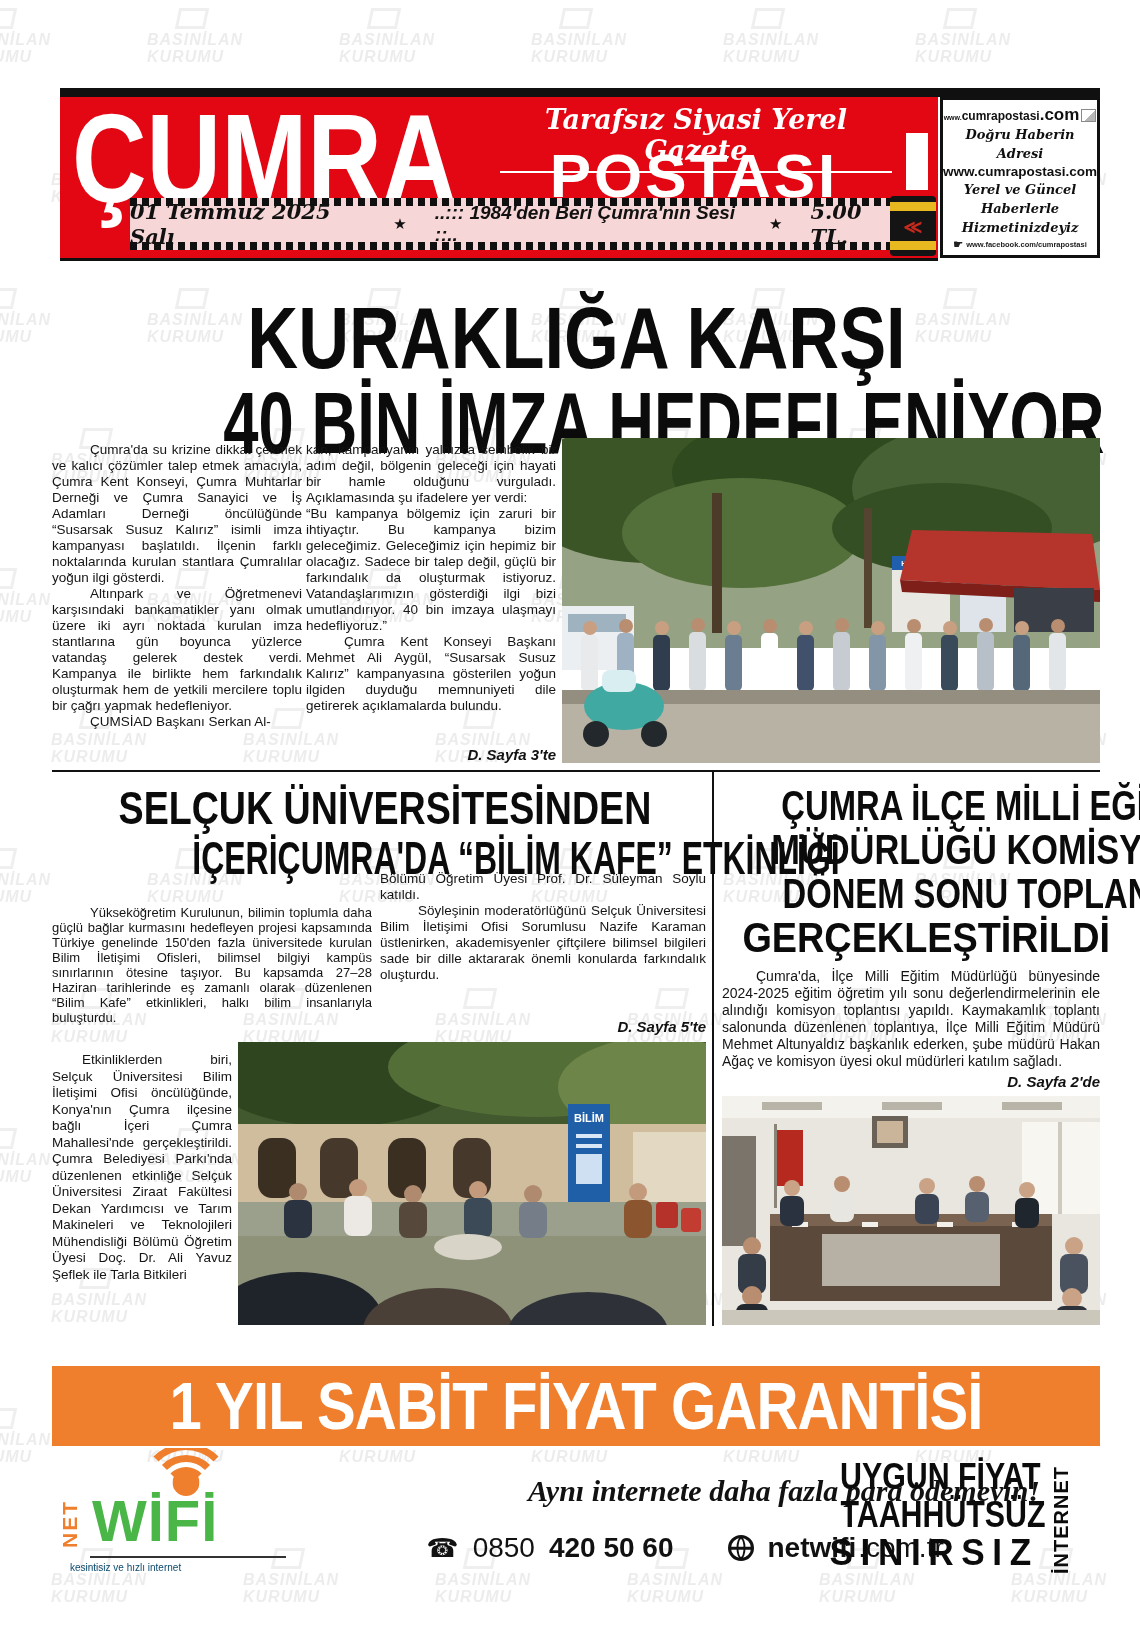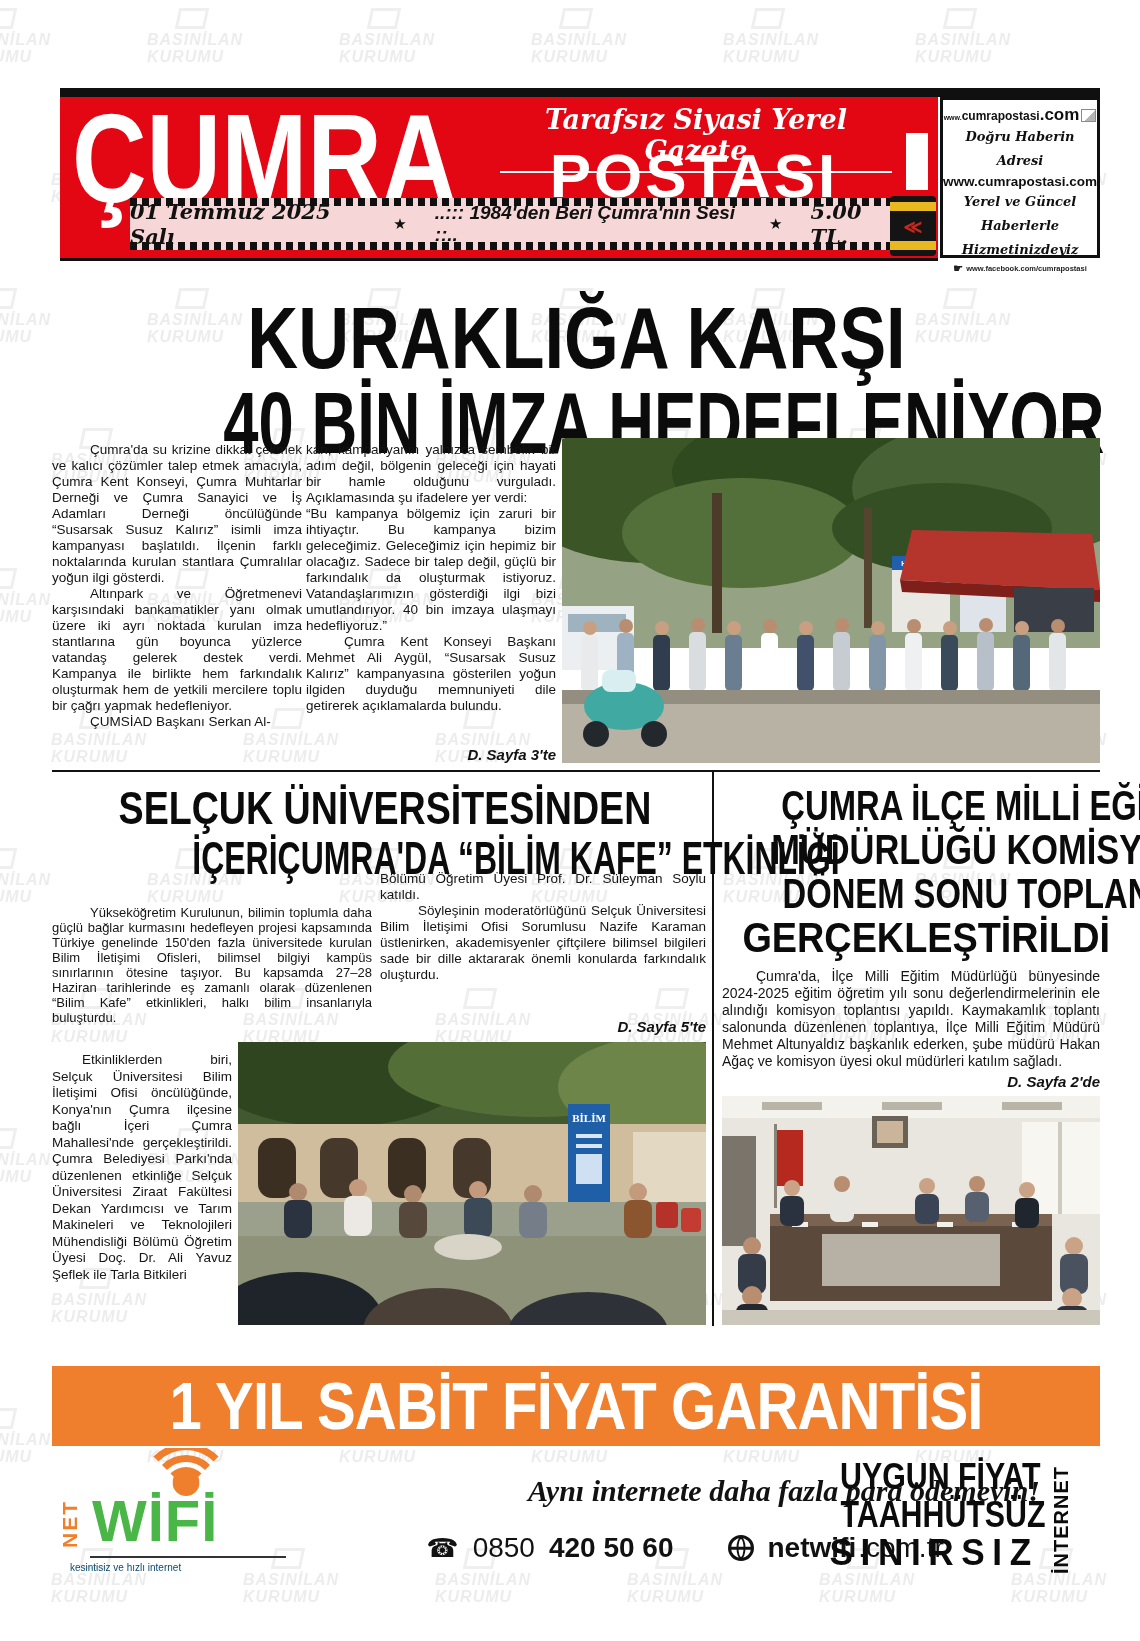--- a/index.html
+++ b/index.html
@@ -37,21 +37,21 @@
   .filmcan .band{position:absolute;left:0;right:0;height:9px;background:#e8b820;}
   .filmcan .chev{position:absolute;left:0;right:0;top:20px;text-align:center;color:#c62a1e;
                  font-weight:900;font-size:18px;line-height:22px;}
   .infobox{left:940px;top:97px;width:160px;height:161px;background:#fff;border:3px solid #101010;
            box-sizing:border-box;display:flex;flex-direction:column;align-items:center;
            padding:5px 4px 4px;text-align:center;}
   .ib-logo{display:flex;align-items:baseline;justify-content:center;font-weight:700;color:#101010;}
   .ib-www{font-size:7px;} .ib-name{font-size:12px;font-weight:900;} .ib-com{font-size:17px;font-weight:900;}
   .flipicon{width:13px;height:11px;border:1px solid #8a8a8a;margin-left:2px;align-self:center;
             background:linear-gradient(135deg,#fff 55%,#b5b5b5 56%);}
-  .ib-serif{font-family:"DejaVu Serif",serif;font-style:italic;font-weight:700;font-size:13px;color:#101010;line-height:24px;}
+  .ib-serif{font-family:"DejaVu Serif",serif;font-style:italic;font-weight:700;font-size:13px;color:#101010;line-height:19px;}
   .ib-url{font-weight:900;font-size:13.5px;color:#101010;line-height:17px;}
   .ib-fb{margin-top:auto;display:flex;align-items:center;gap:3px;font-size:7.5px;font-weight:700;color:#222;}
   .ib-fb .hand{font-size:11px;}
   
   .hline{position:absolute;text-align:center;}
   .hl{display:inline-block;font-weight:900;color:#0b0b0b;white-space:nowrap;transform-origin:center;}
   
   .col{position:absolute;text-align:justify;font-size:13.5px;line-height:16px;color:#141414;}
   .col p{margin:0;}
   .ind{text-indent:38px;}
@@ -590,21 +590,21 @@
     </div>
     <div class="col" style="left:380px;top:871px;width:326px;">
       <p>Bölümü Öğretim Üyesi Prof. Dr. Süleyman Soylu katıldı.</p>
       <p class="ind">Söyleşinin moderatörlüğünü Selçuk Üniversitesi Bilim İletişimi Ofisi Sorumlusu Nazife Karaman üstlenirken, akademisyenler çiftçilere bilimsel bilgileri sade bir dille aktararak önemli konularda farkındalık oluşturdu.</p>
     </div>
     <div class="jump" style="left:566px;top:1018px;width:140px;">D. Sayfa 5'te</div>
     <div class="col" style="left:52px;top:1052px;width:180px;line-height:16.5px;">
       <p class="ind" style="text-indent:30px;">Etkinliklerden biri, Selçuk Üniversitesi Bilim İletişimi Ofisi öncülüğünde, Konya'nın Çumra ilçesine bağlı İçeri Çumra Mahallesi'nde gerçekleştirildi. Çumra Belediyesi Parkı'nda düzenlenen etkinliğe Selçuk Üniversitesi Ziraat Fakültesi Dekan Yardımcısı ve Tarım Makineleri ve Teknolojileri Mühendisliği Bölümü Öğretim Üyesi Doç. Dr. Ali Yavuz Şeflek ile Tarla Bitkileri</p>
     </div>
 
-    <div class="photo" style="left:238px;top:1042px;width:468px;height:362px;font-family:Liberation Serif, serif;">
+    <div class="photo" style="left:238px;top:1042px;width:468px;height:362px;">
       <svg width="468" height="283" viewBox="0 0 468 283" xmlns="http://www.w3.org/2000/svg">
         <g>
           <rect x="0" y="0" width="468" height="110" fill="#42582e"></rect>
           <ellipse cx="100" cy="30" rx="130" ry="55" fill="#2f4520"></ellipse>
           <ellipse cx="300" cy="25" rx="150" ry="50" fill="#546e38"></ellipse>
           <ellipse cx="420" cy="45" rx="100" ry="50" fill="#6d8549"></ellipse>
           <rect x="0" y="82" width="468" height="80" fill="#cfbd9e"></rect>
           <rect x="20" y="96" width="38" height="60" rx="14" fill="#3b2f22"></rect>
           <rect x="82" y="96" width="38" height="60" rx="14" fill="#46382a"></rect>
           <rect x="150" y="96" width="38" height="60" rx="14" fill="#3b2f22"></rect>

